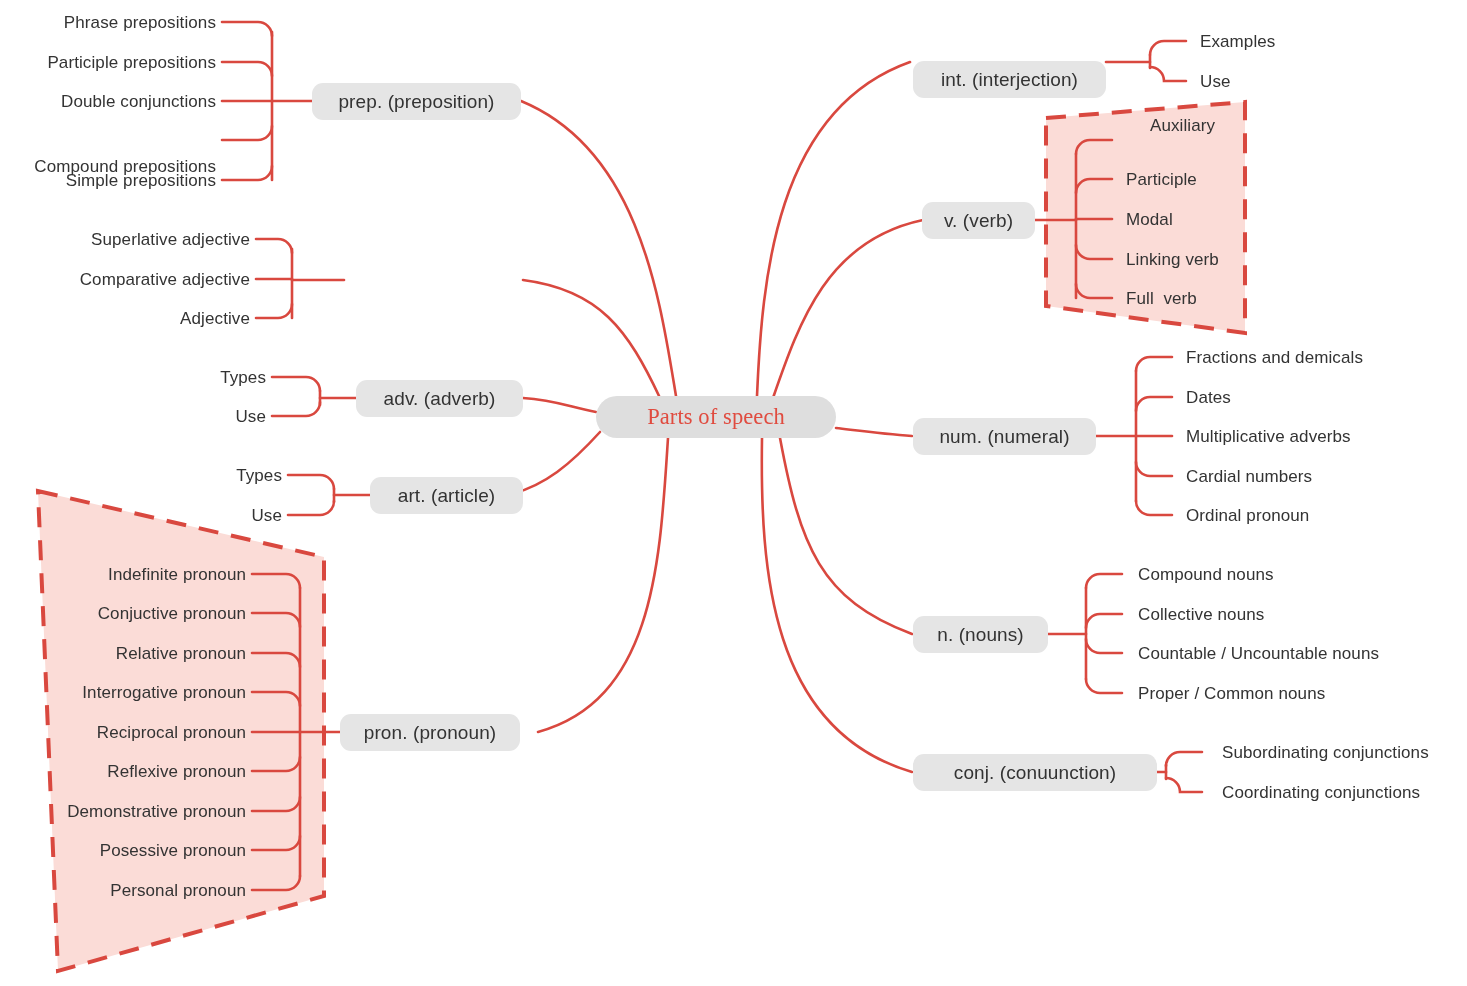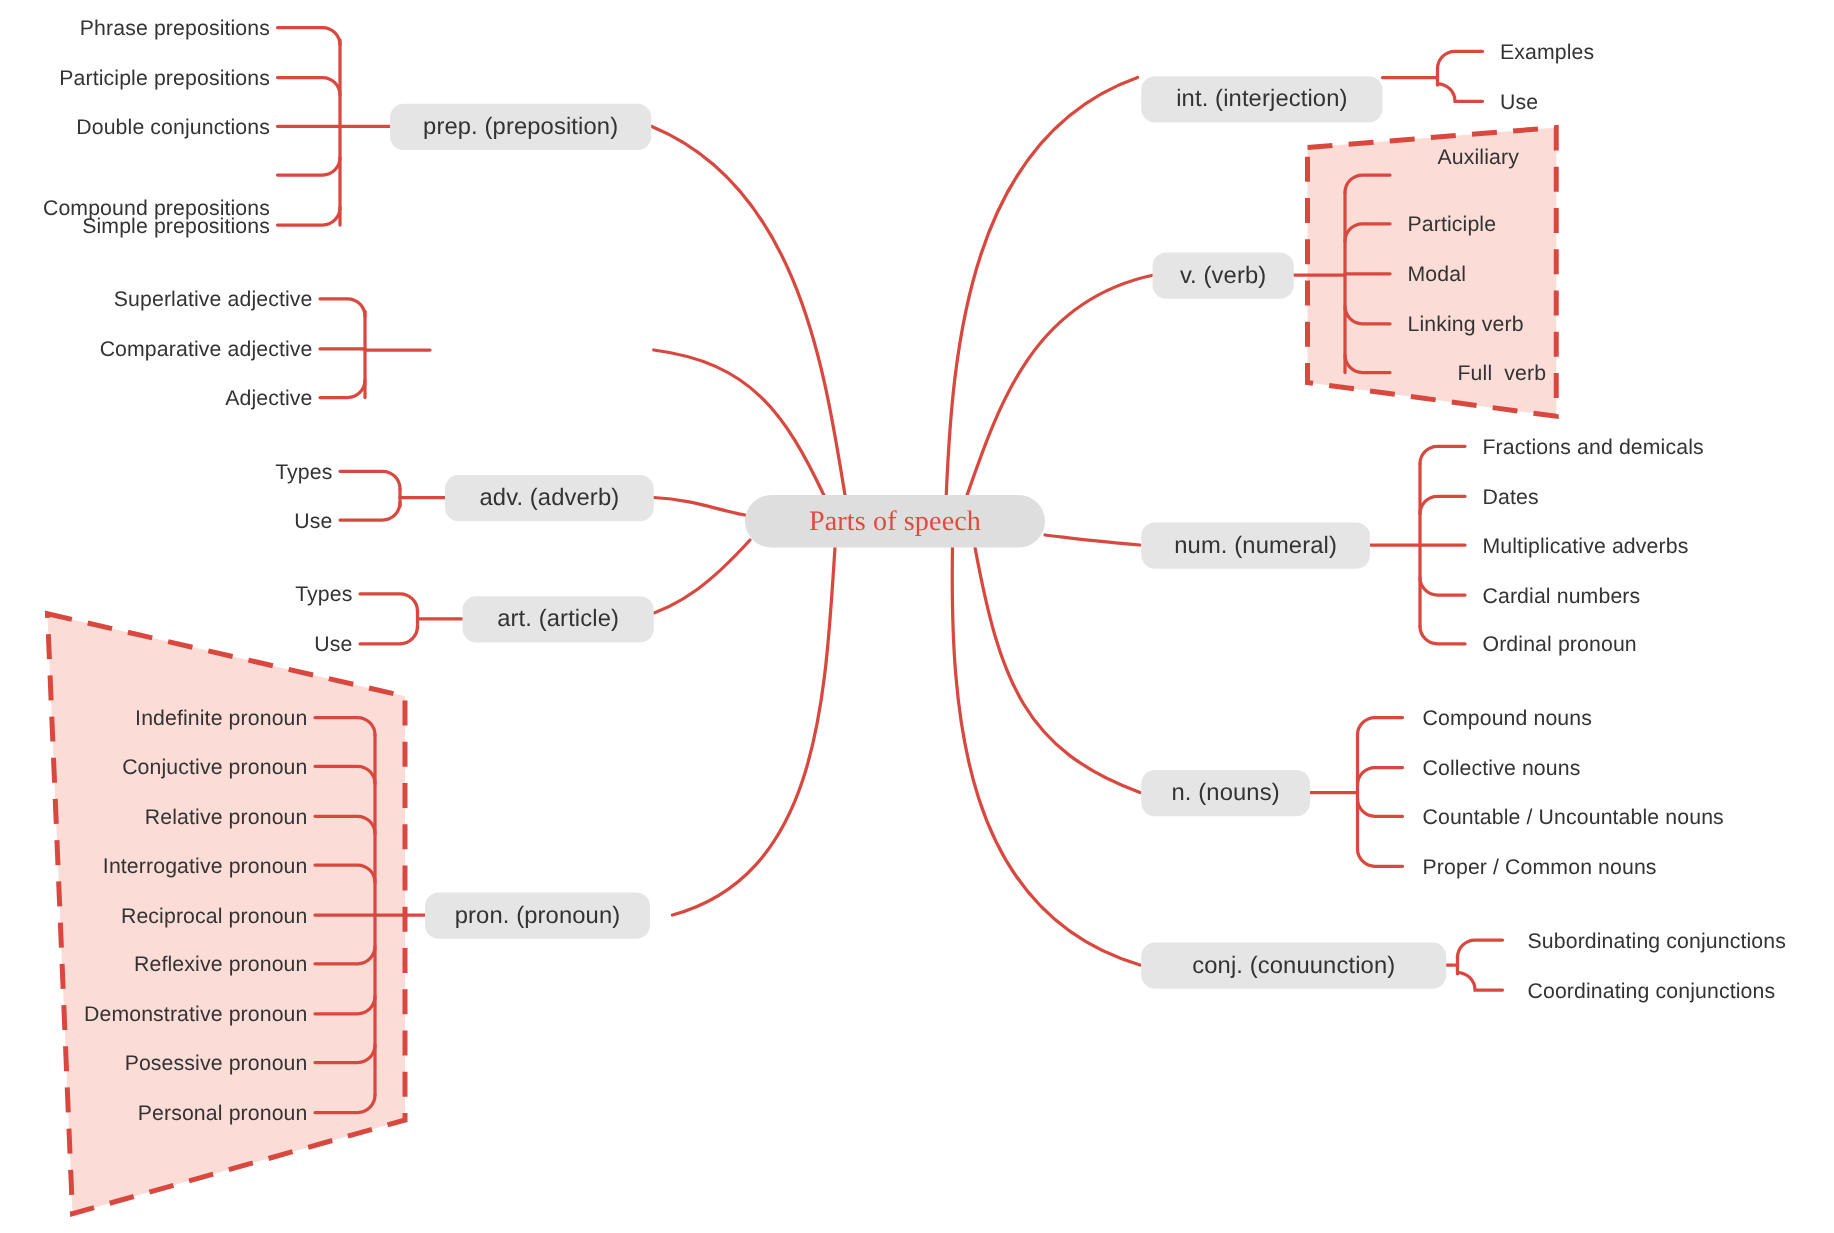--- a/index.html
+++ b/index.html
@@ -219,21 +219,21 @@
   <div class="leaf r-align" style="left:36px; top:842px; width:210px;">Posessive pronoun</div>
   <div class="leaf r-align" style="left:36px; top:882px; width:210px;">Personal pronoun</div>
 
   <div class="leaf l-align" style="left:1200px; top:33px;">Examples</div>
   <div class="leaf l-align" style="left:1200px; top:73px;">Use</div>
 
   <div class="leaf l-align" style="left:1126px; top:117px;margin-left:24px;">Auxiliary</div>
   <div class="leaf l-align" style="left:1126px; top:171px;">Participle</div>
   <div class="leaf l-align" style="left:1126px; top:211px;">Modal</div>
   <div class="leaf l-align" style="left:1126px; top:251px;">Linking verb</div>
-  <div class="leaf l-align" style="left:1126px; top:290px;margin-left:40px;">Full  verb</div>
+  <div class="leaf l-align" style="left:1126px; top:290px;">Full  verb</div>
 
   <div class="leaf l-align" style="left:1186px; top:349px;">Fractions and demicals</div>
   <div class="leaf l-align" style="left:1186px; top:389px;">Dates</div>
   <div class="leaf l-align" style="left:1186px; top:428px;">Multiplicative adverbs</div>
   <div class="leaf l-align" style="left:1186px; top:468px;">Cardial numbers</div>
   <div class="leaf l-align" style="left:1186px; top:507px;">Ordinal pronoun</div>
 
   <div class="leaf l-align" style="left:1138px; top:566px;">Compound nouns</div>
   <div class="leaf l-align" style="left:1138px; top:606px;">Collective nouns</div>
   <div class="leaf l-align" style="left:1138px; top:645px;">Countable / Uncountable nouns</div>

